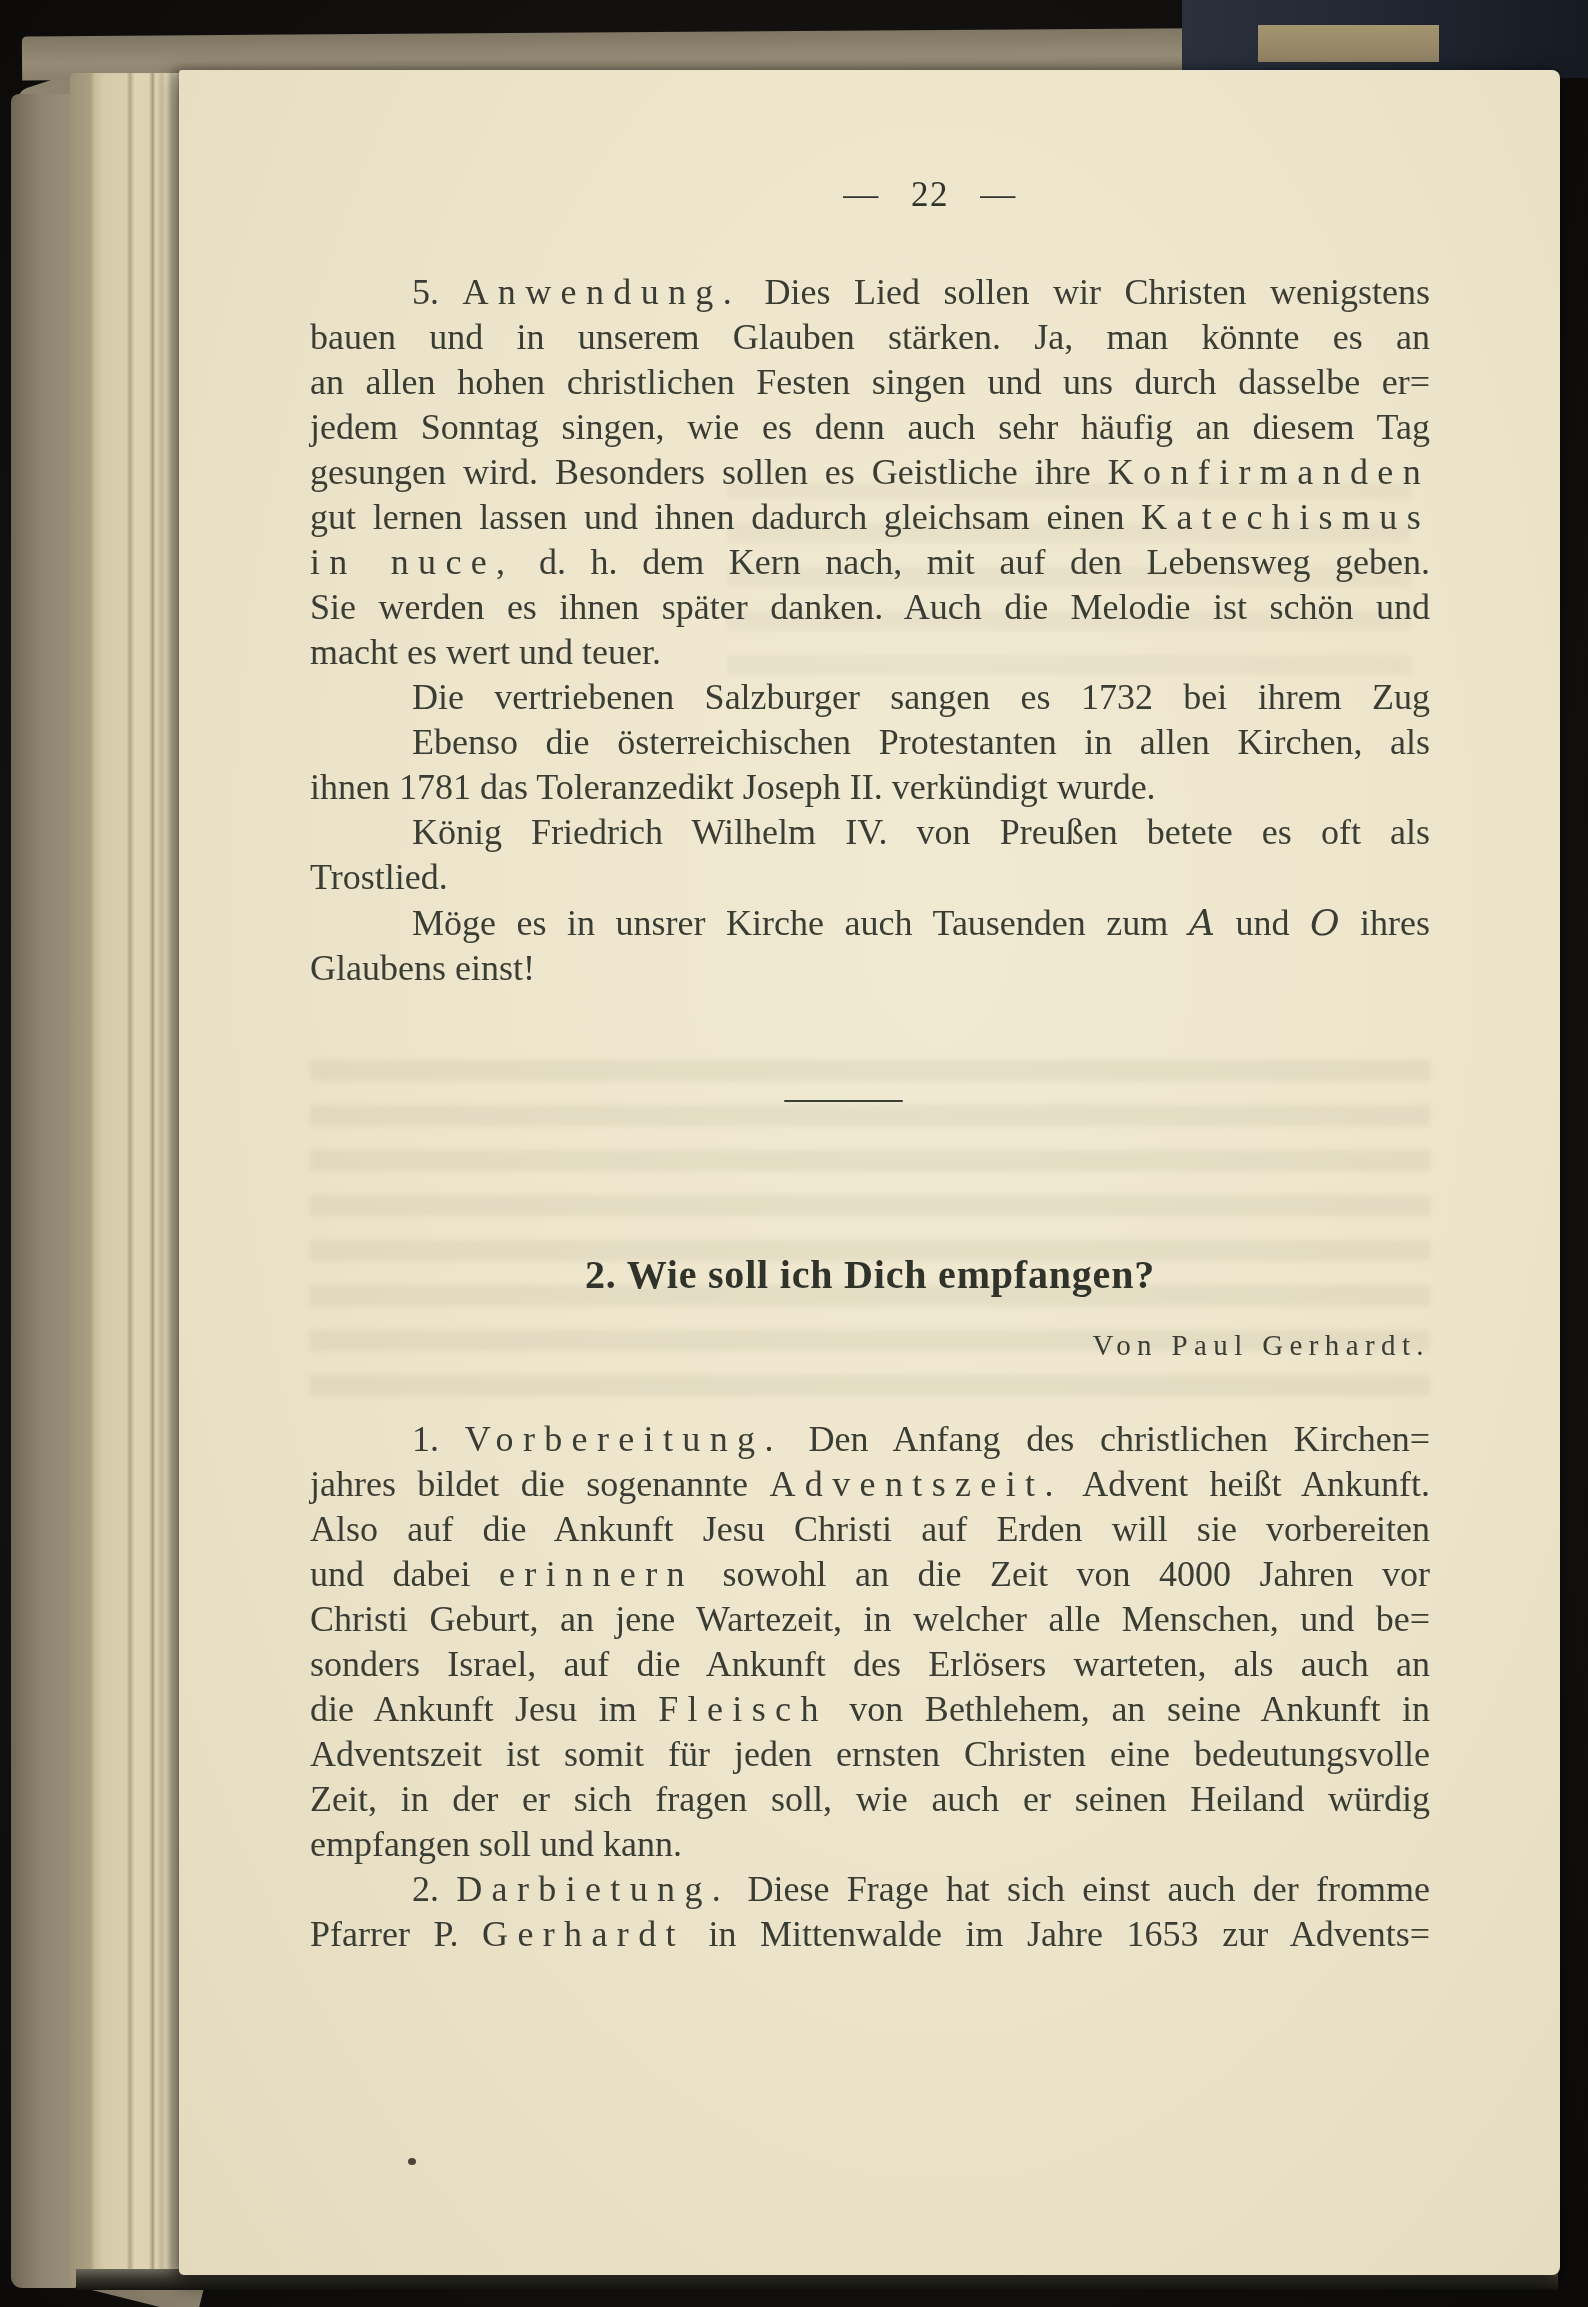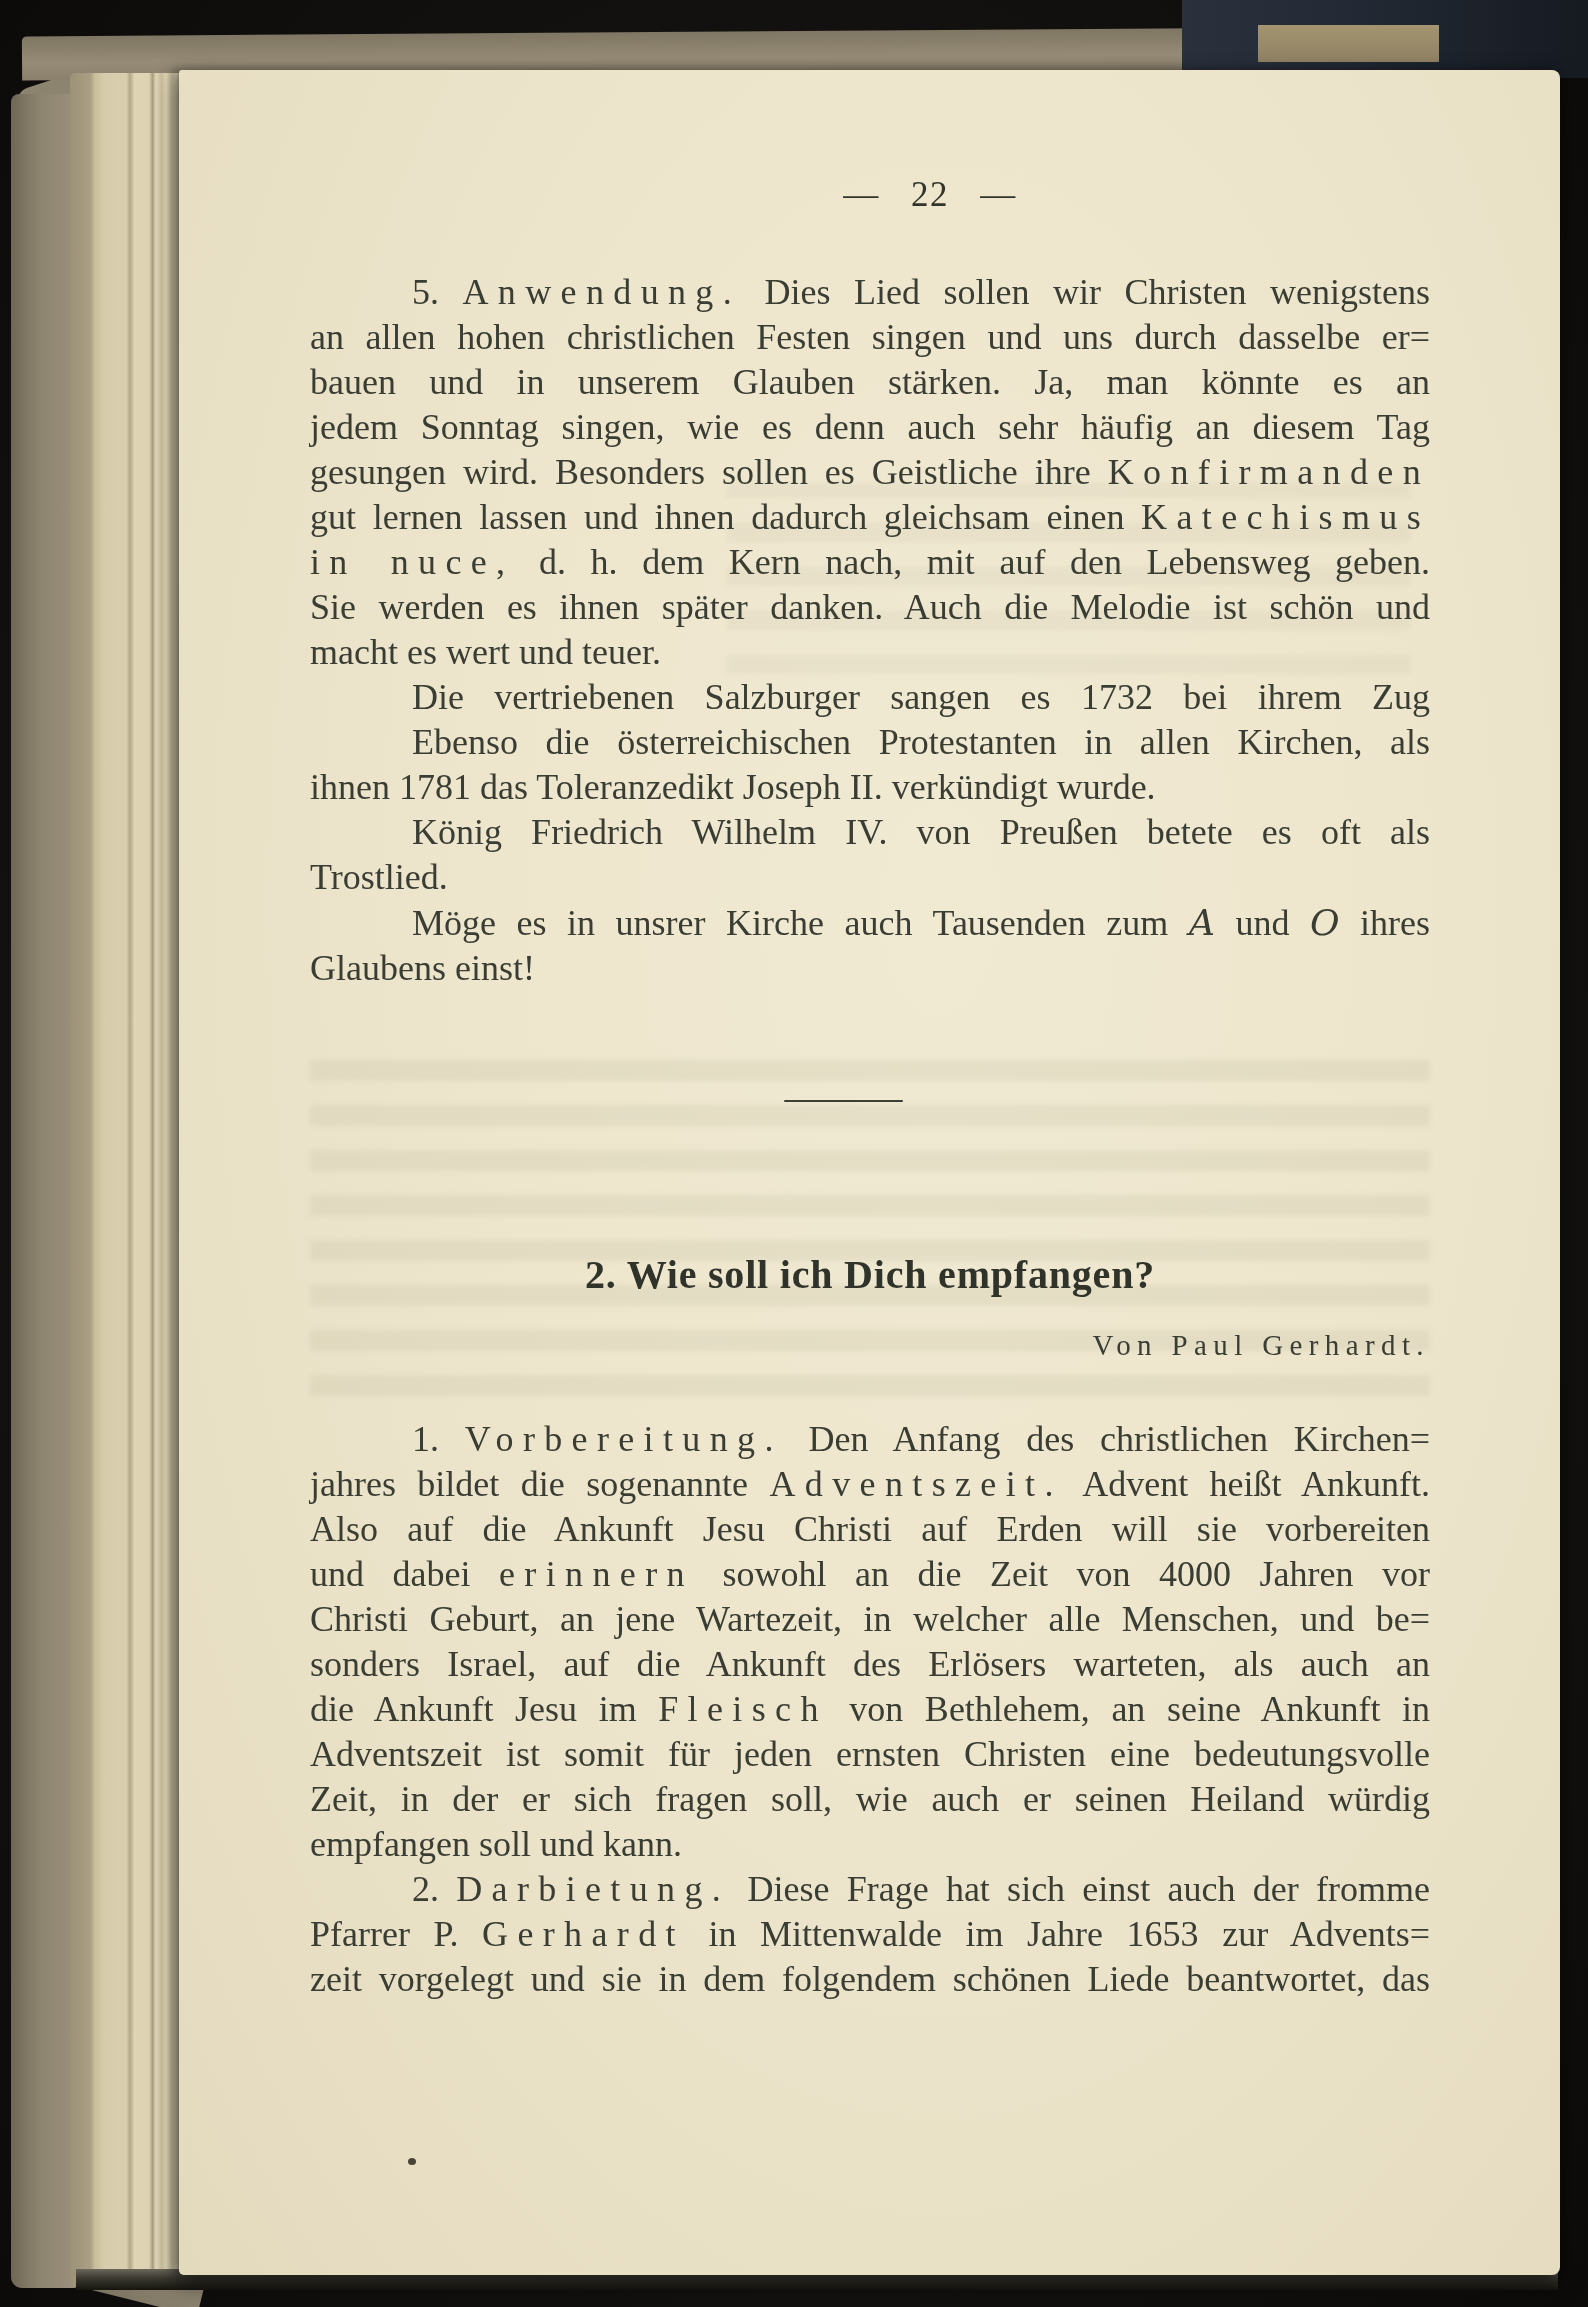--- a/index.html
+++ b/index.html
@@ -80,22 +80,22 @@
   <div class="adjacent-cover"></div>
 
   <div class="page">
     <div class="ghost"></div>
     <div class="ghost2"></div>
 
     <div class="page-number">—   22   —</div>
 
     <div class="textcol col-app">
         <div class="line ind"><span>5. </span><span class="sp">Anwendung.</span><span> Dies Lied sollen wir Christen wenigstens</span></div>
+        <div class="line"><span>bauen und in unserem Glauben stärken. Ja, man könnte es an</span></div>
         <div class="line"><span>an allen hohen christlichen Festen singen und uns durch dasselbe er=</span></div>
-        <div class="line"><span>bauen und in unserem Glauben stärken. Ja, man könnte es an</span></div>
         <div class="line"><span>jedem Sonntag singen, wie es denn auch sehr häufig an diesem Tag</span></div>
         <div class="line"><span>gesungen wird. Besonders sollen es Geistliche ihre </span><span class="sp">Konfirmanden</span></div>
         <div class="line"><span>gut lernen lassen und ihnen dadurch gleichsam einen </span><span class="sp">Katechismus</span></div>
         <div class="line"><span class="sp">in nuce,</span><span> d. h. dem Kern nach, mit auf den Lebensweg geben.</span></div>
         <div class="line"><span>Sie werden es ihnen später danken. Auch die Melodie ist schön und</span></div>
         <div class="line end"><span>macht es wert und teuer.</span></div>
         <div class="line ind"><span>Die vertriebenen Salzburger sangen es 1732 bei ihrem Zug</span></div>
         <div class="line ind"><span>Ebenso die österreichischen Protestanten in allen Kirchen, als</span></div>
         <div class="line end"><span>ihnen 1781 das Toleranzedikt Joseph II. verkündigt wurde.</span></div>
         <div class="line ind"><span>König Friedrich Wilhelm IV. von Preußen betete es oft als</span></div>
@@ -115,19 +115,18 @@
         <div class="line"><span>Also auf die Ankunft Jesu Christi auf Erden will sie vorbereiten</span></div>
         <div class="line"><span>und dabei </span><span class="sp">erinnern</span><span> sowohl an die Zeit von 4000 Jahren vor</span></div>
         <div class="line"><span>Christi Geburt, an jene Wartezeit, in welcher alle Menschen, und be=</span></div>
         <div class="line"><span>sonders Israel, auf die Ankunft des Erlösers warteten, als auch an</span></div>
         <div class="line"><span>die Ankunft Jesu im </span><span class="sp">Fleisch</span><span> von Bethlehem, an seine Ankunft in</span></div>
         <div class="line"><span>Adventszeit ist somit für jeden ernsten Christen eine bedeutungsvolle</span></div>
         <div class="line"><span>Zeit, in der er sich fragen soll, wie auch er seinen Heiland würdig</span></div>
         <div class="line end"><span>empfangen soll und kann.</span></div>
         <div class="line ind"><span>2. </span><span class="sp">Darbietung.</span><span> Diese Frage hat sich einst auch der fromme</span></div>
         <div class="line"><span>Pfarrer P. </span><span class="sp">Gerhardt</span><span> in Mittenwalde im Jahre 1653 zur Advents=</span></div>
-        <div class="line"><span>zeit vorgelegt und sie in dem folgendem schönen Liede beantwortet, das</span></div>
       </div>
 
     <div class="ink-spot"></div>
   </div>
 </div>
 
 
 </body></html>

